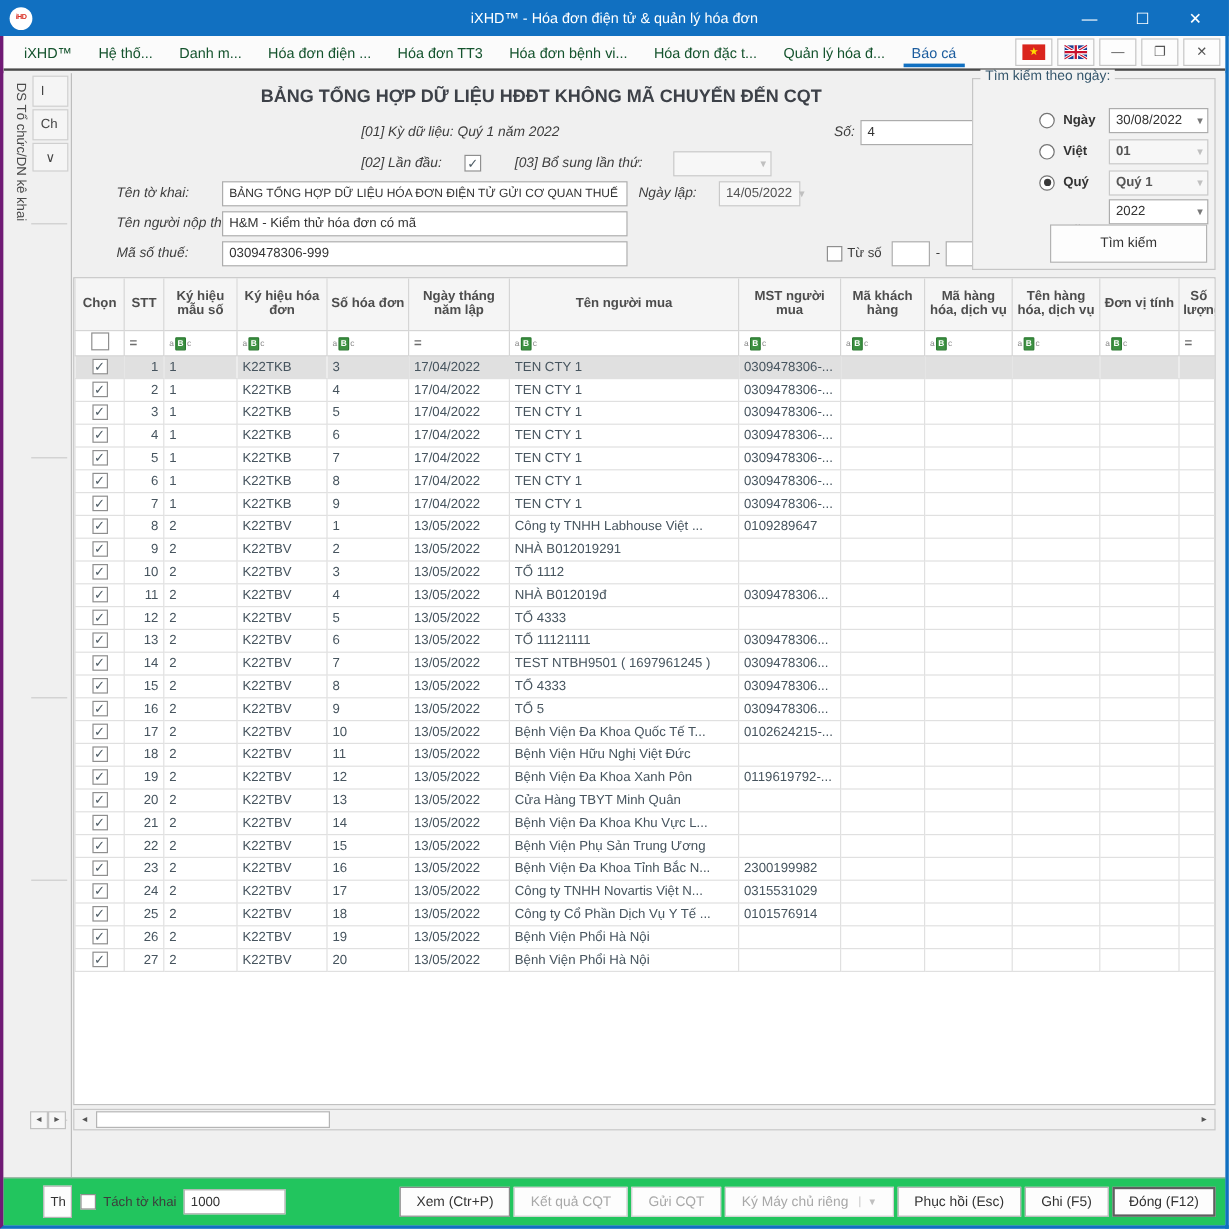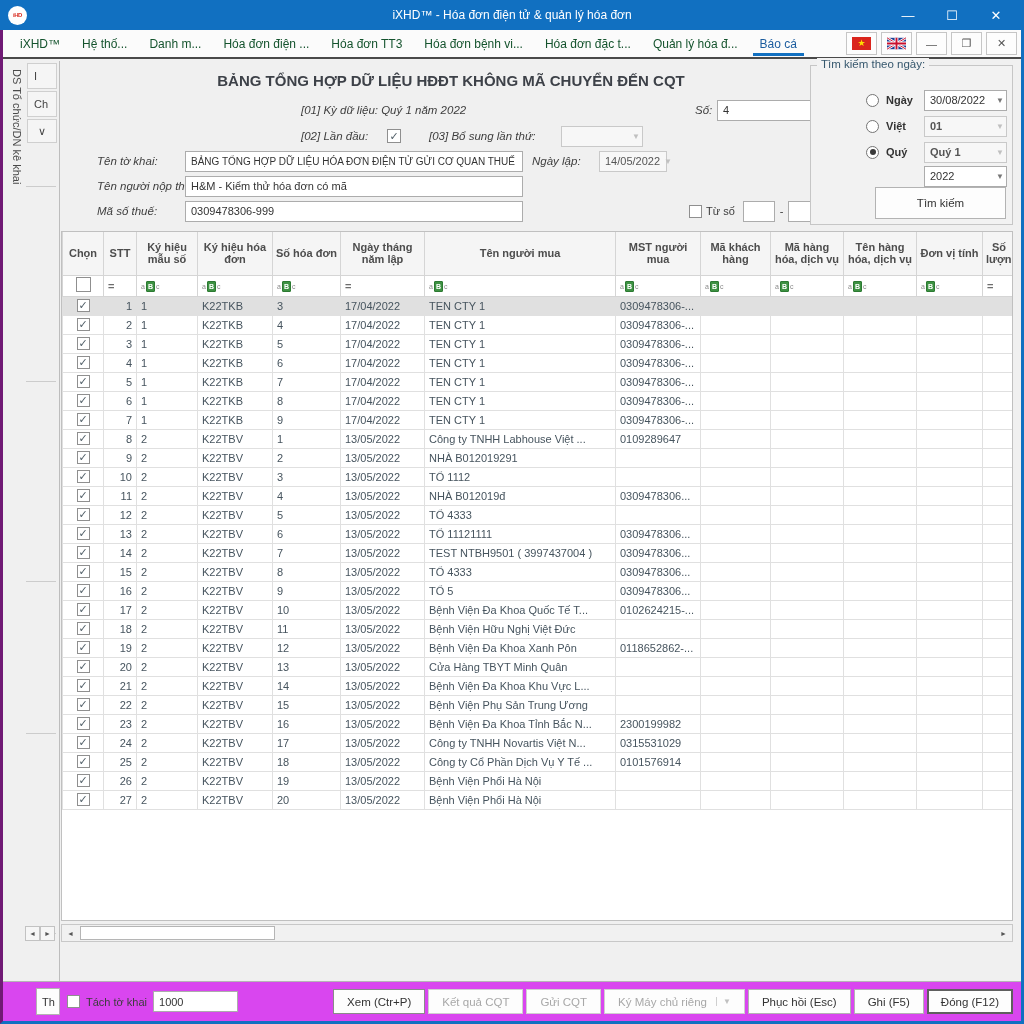--- a/index.html
+++ b/index.html
@@ -71,21 +71,21 @@
   .abc { display:inline-flex; align-items:center; }
   .abc i { font-style:normal; font-size:7px; color:#8a8a8a; }
   .abc b { width:9px; height:11px; background:#3d9142; border:1px solid #2c7a32; color:#fff; font-size:7px; line-height:10px; text-align:center; margin:0 1px; display:inline-block; border-radius:1px; }
 
   
   .hscroll { position:absolute; left:0; right:2px; bottom:39px; height:18px; background:#f1f1f1; border:1px solid #c8c8c8; }
   .hs-arrow { position:absolute; top:0; width:17px; height:16px; display:flex; align-items:center; justify-content:center; font-size:7px; color:#555; }
   .hs-thumb { position:absolute; left:18px; top:1px; width:195px; height:14px; background:#ffffff; border:1px solid #b5b5b5; }
 
   
-  .footer { position:absolute; left:0; right:0; bottom:0; height:40px; border-top:1px solid #b5b5b5; background:#d946ef; }
+  .footer { position:absolute; left:0; right:0; bottom:0; height:40px; border-top:1px solid #b5b5b5; background:#22c55e; }
   .th-part { position:absolute; left:33px; top:6px; width:24px; height:27px; background:#fdfdfd; border:1px solid #b3b3b3; display:flex; align-items:center; padding-left:5px; color:#333; overflow:hidden; }
   .tach { position:absolute; left:64px; top:9px; display:flex; align-items:center; gap:6px; }
   .tach .tbx { width:85px; }
   .fbtns { position:absolute; right:8px; top:7px; display:flex; gap:3px; }
   .fbtn { height:25px; background:#fdfdfd; border:1px solid #b3b3b3; color:#333; display:flex; align-items:center; justify-content:center; padding:0 13px; font-size:11.5px; white-space:nowrap; }
   .fbtn.disabled { color:#a8a8a8; border-color:#cfcfcf; }
   .fbtn.emph { border-color:#8a8a8a; }
   .fbtn.default { border:2px solid #5f5f5f; padding:0 12px; }
   .fbtn .dd { border-left:1px solid #cfcfcf; margin-left:9px; padding-left:6px; color:#c0c0c0; font-size:8px; }
 </style>
@@ -548,21 +548,21 @@
                 <td></td>
                 <td></td>
               </tr>
               <tr>
                 <td class="c"><span class="cb" style="width: 13px; height: 13px;">✓</span></td>
                 <td class="r">14</td>
                 <td>2</td>
                 <td>K22TBV</td>
                 <td>7</td>
                 <td>13/05/2022</td>
-                <td>TEST NTBH9501 ( 3997437004 )</td>
+                <td>TEST NTBH9501 ( 1697961245 )</td>
                 <td>0309478306...</td>
                 <td></td>
                 <td></td>
                 <td></td>
                 <td></td>
                 <td></td>
               </tr>
               <tr>
                 <td class="c"><span class="cb" style="width: 13px; height: 13px;">✓</span></td>
                 <td class="r">15</td>
@@ -624,21 +624,21 @@
                 <td></td>
               </tr>
               <tr>
                 <td class="c"><span class="cb" style="width: 13px; height: 13px;">✓</span></td>
                 <td class="r">19</td>
                 <td>2</td>
                 <td>K22TBV</td>
                 <td>12</td>
                 <td>13/05/2022</td>
                 <td>Bệnh Viện Đa Khoa Xanh Pôn</td>
-                <td>0118652862-...</td>
+                <td>0119619792-...</td>
                 <td></td>
                 <td></td>
                 <td></td>
                 <td></td>
                 <td></td>
               </tr>
               <tr>
                 <td class="c"><span class="cb" style="width: 13px; height: 13px;">✓</span></td>
                 <td class="r">20</td>
                 <td>2</td>

